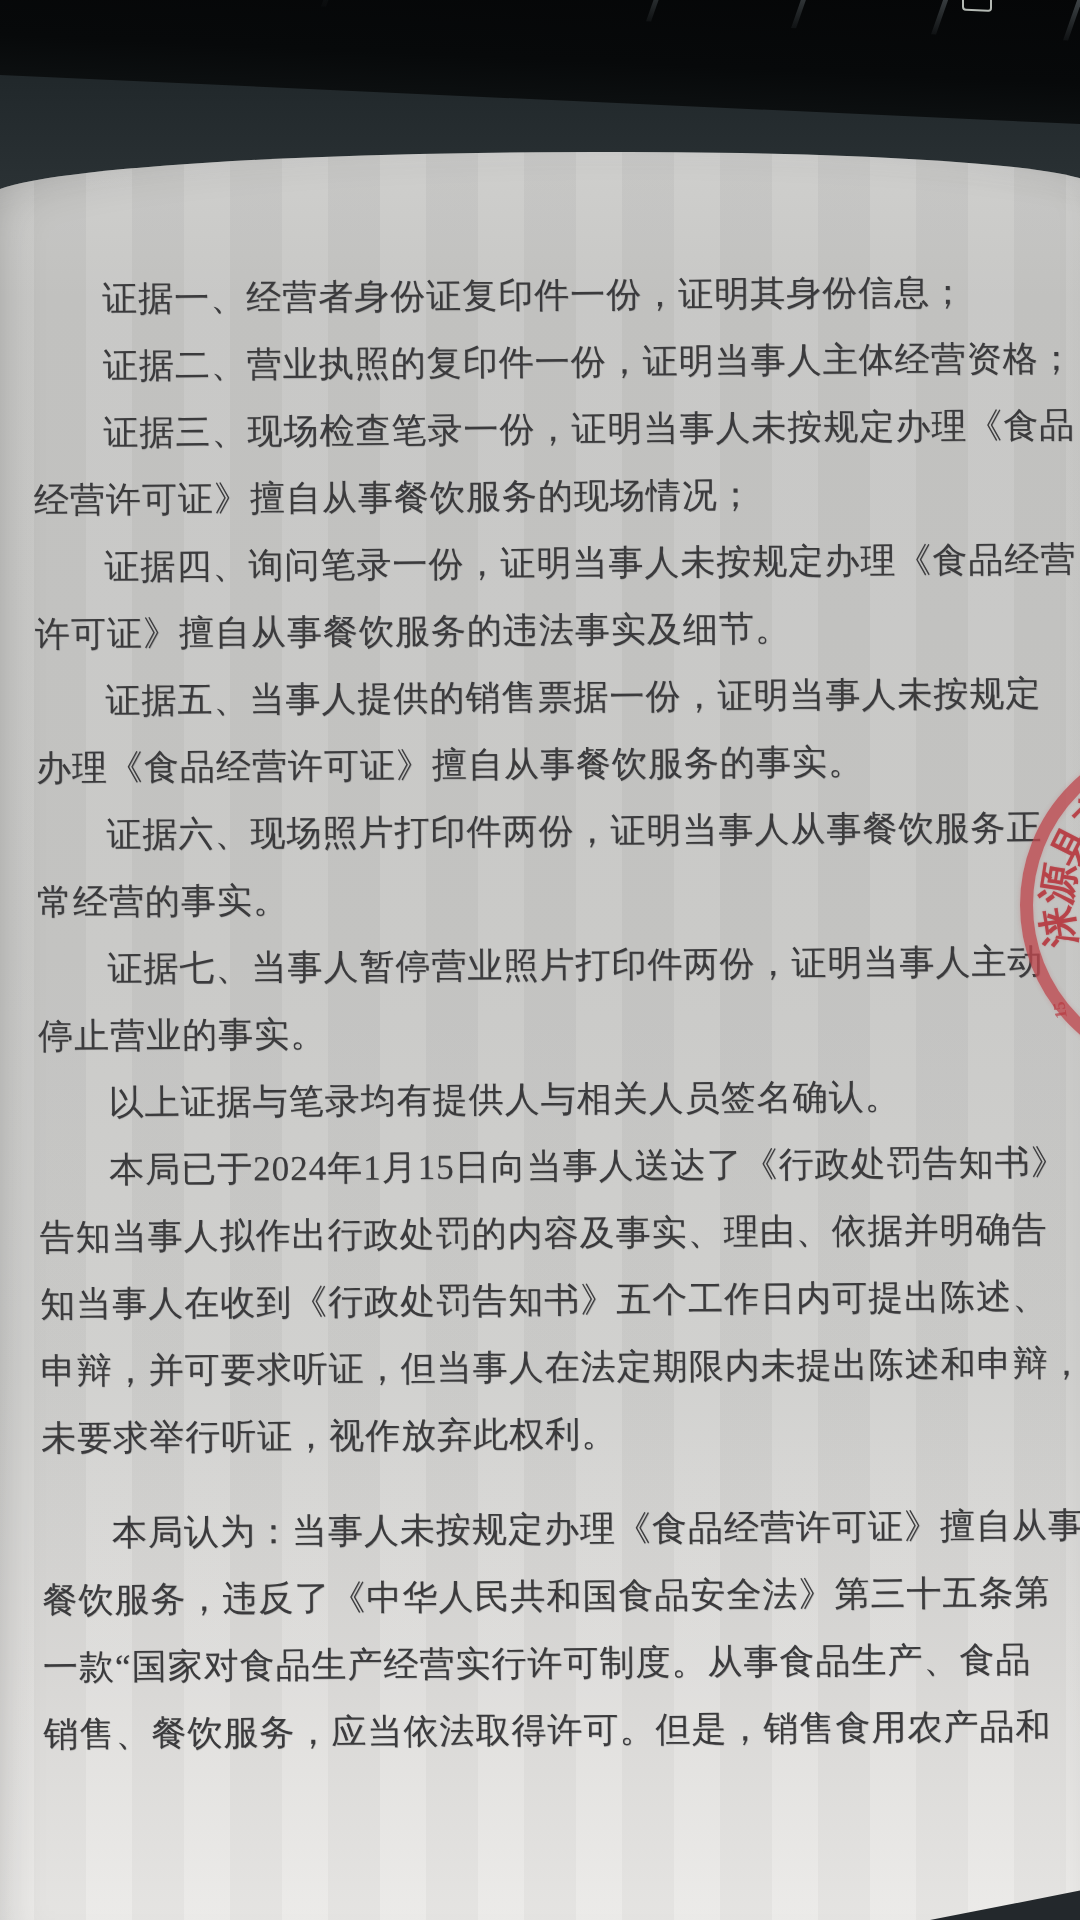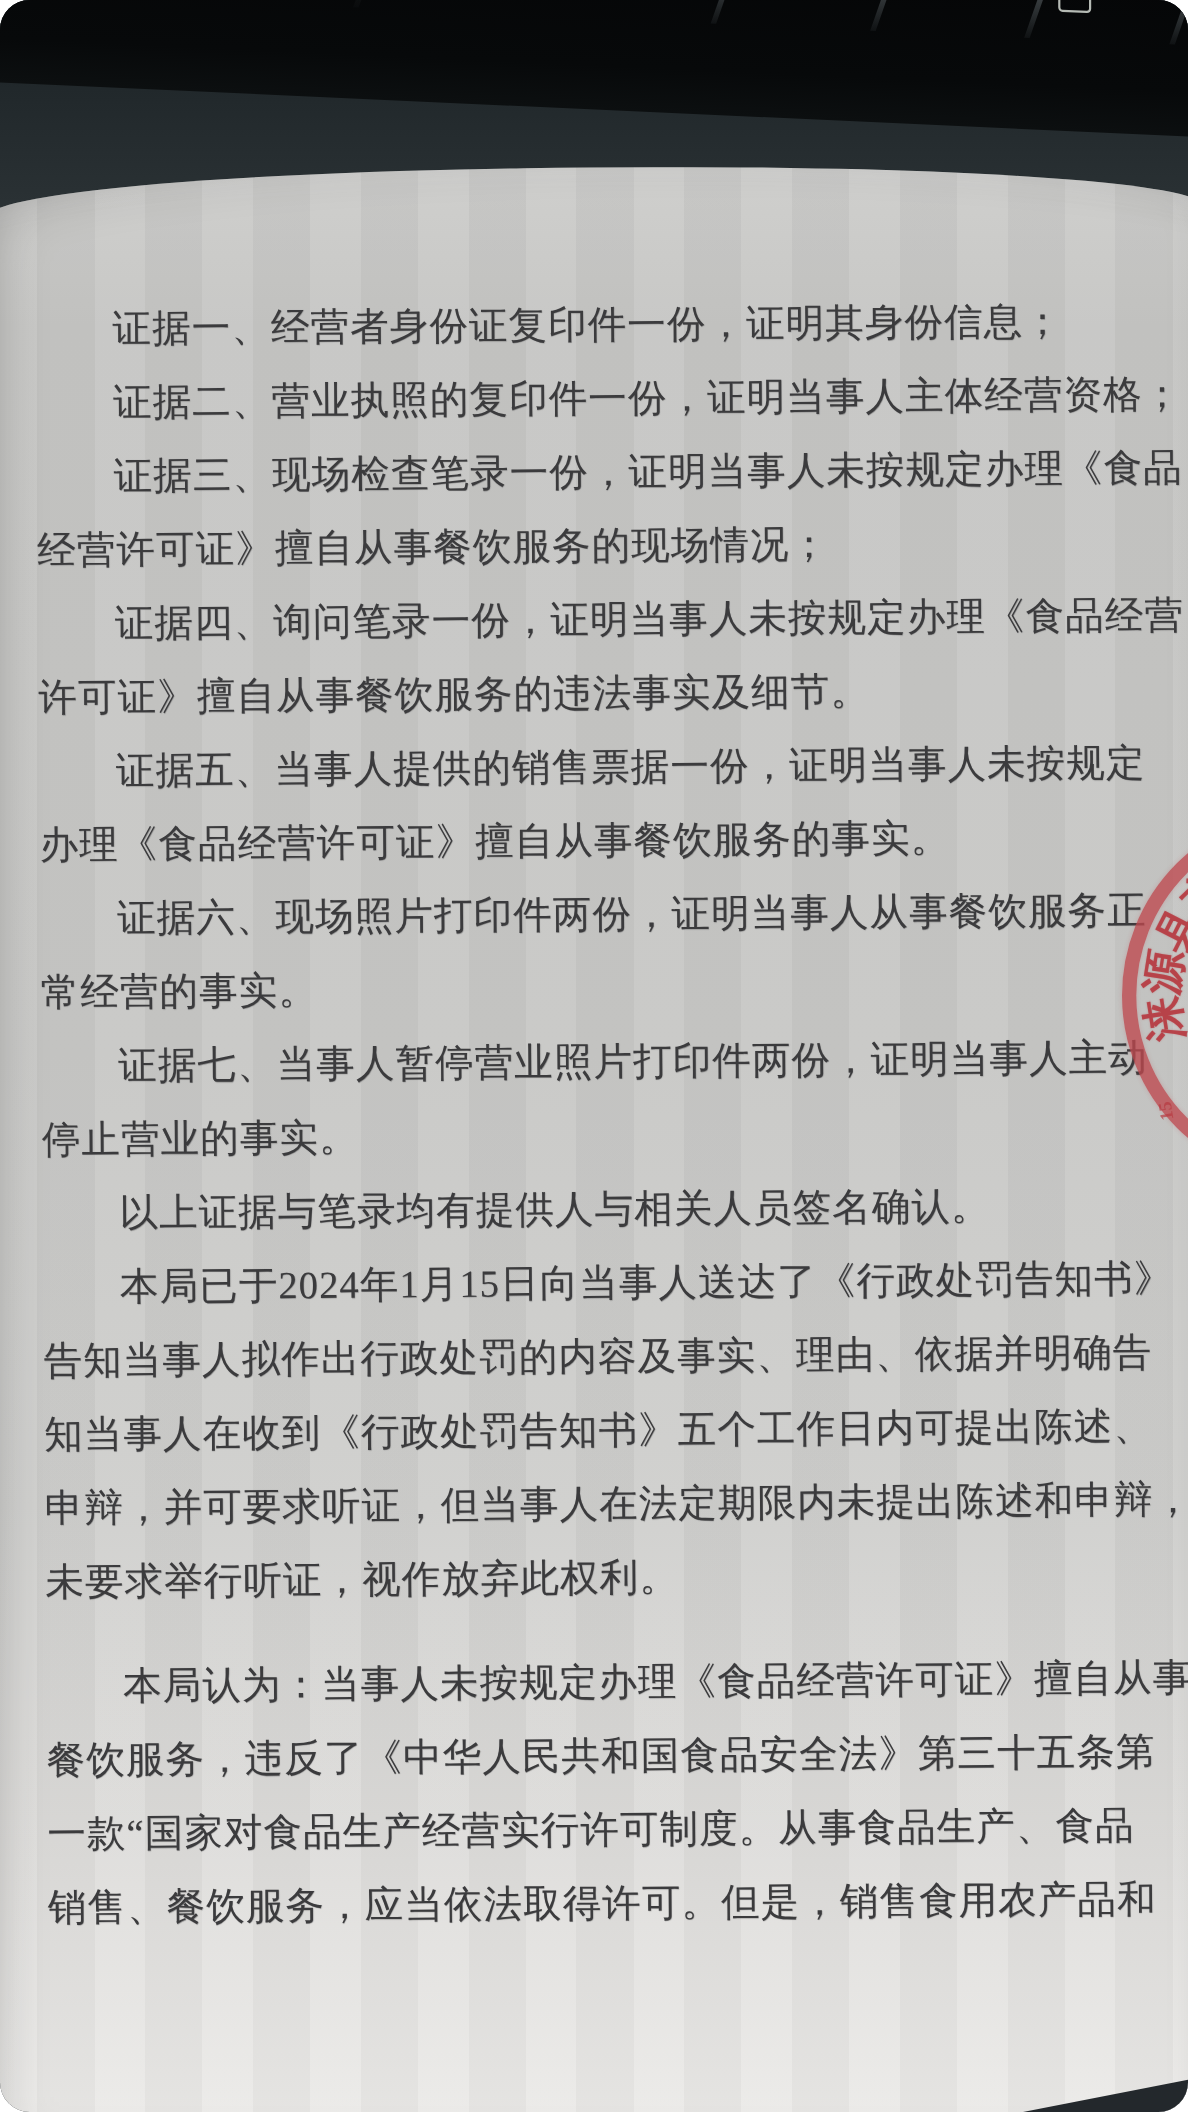--- a/index.html
+++ b/index.html
@@ -1,20 +1,19 @@
 <!DOCTYPE html>
 <html><head>
 <meta charset="utf-8">
 <style>
   html,body { margin:0; padding:0; }
   .scene {
     position:relative; width:1080px; height:1920px;
     background:#20262a; overflow:hidden;
     font-family:"Liberation Serif","DejaVu Serif",serif;
-    border-radius:27px;
   }
   
   .deck {
     position:absolute; top:0; left:0; width:100%; height:230px;
     background:linear-gradient(180deg,#161c1f 0%,#21282b 35%,#282f32 70%,#2e3538 100%);
   }
   
   .kbd {
     position:absolute; top:-60px; left:0; width:110%; height:135px;
     background:linear-gradient(180deg,#050607 0%,#07090a 70%,#0c0f10 100%);

